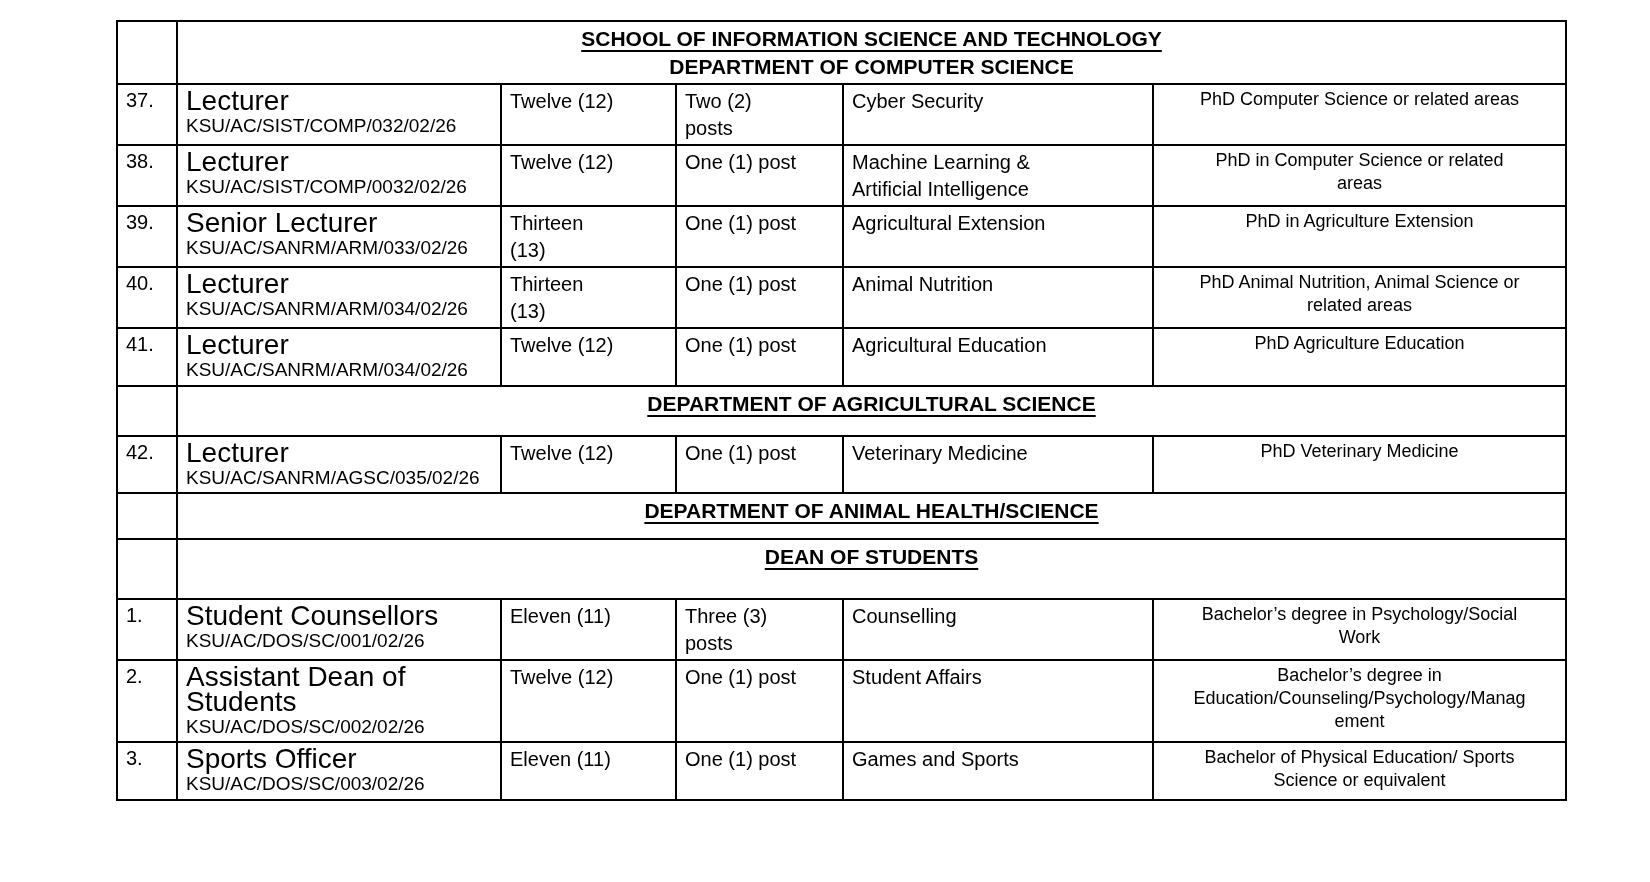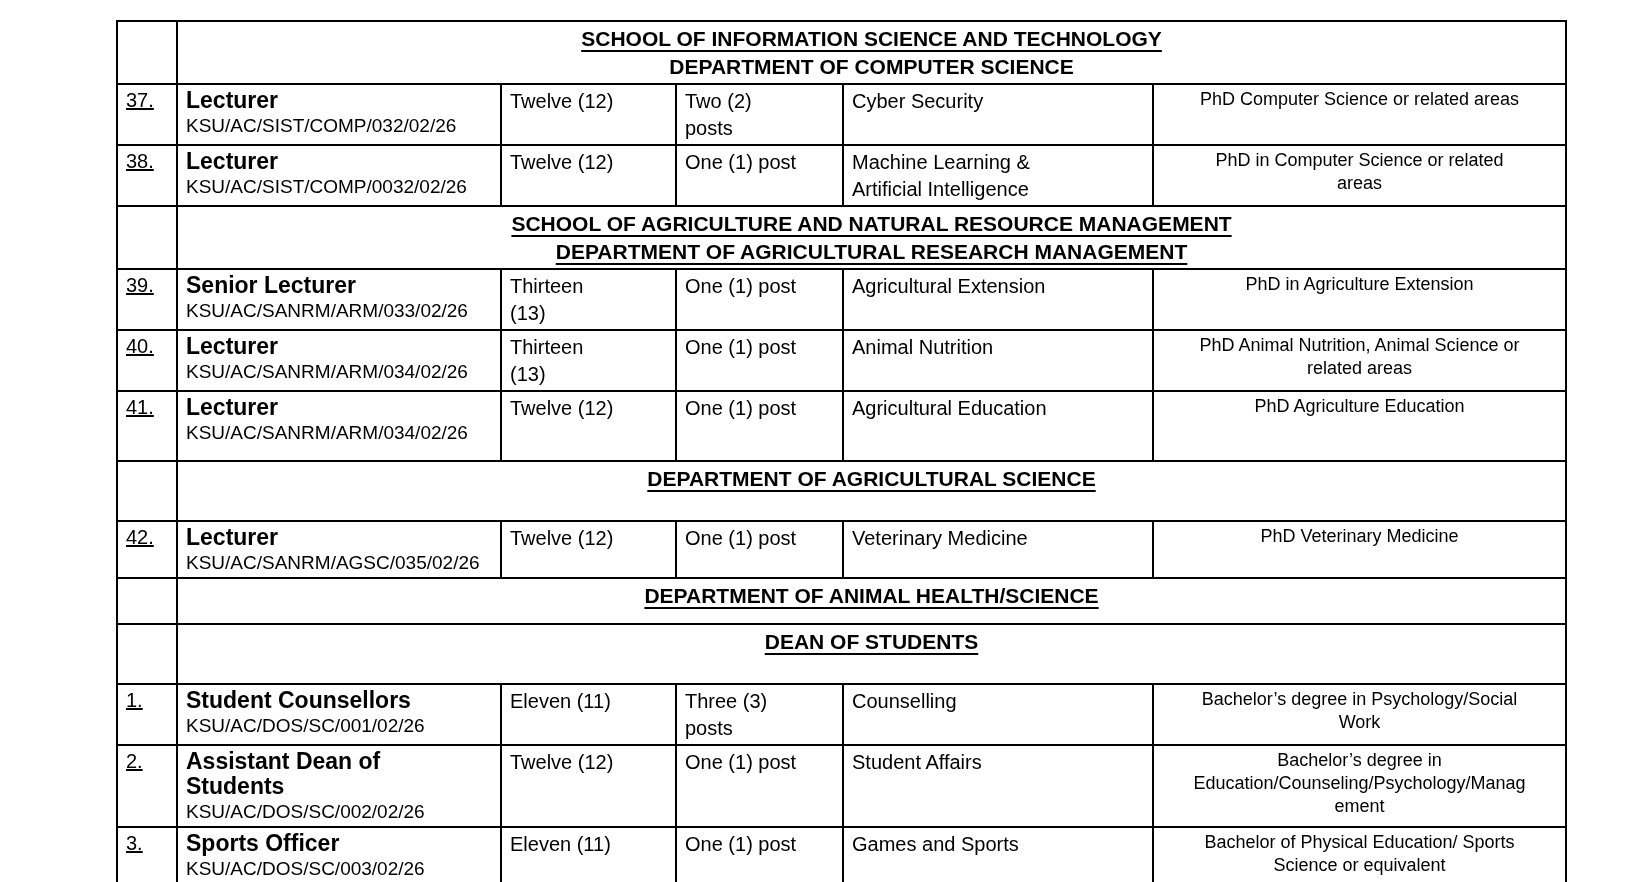--- a/index.html
+++ b/index.html
@@ -25,26 +25,25 @@
   table.vac td {
     border:2px solid #000000;
     vertical-align:top;
     padding:3px 8px 2px 8px;
     overflow:hidden;
   }
   td.num {
     font-size:20px;
     line-height:25px;
     padding-left:11px;
-    text-decoration:underline;
   }
   td.pos .title {
     display:block;
-    font-weight:bold;
-    font-size:23px;
+    font-weight:normal;
+    font-size:28px;
     line-height:25px;
     white-space:pre-line;
   }
   td.pos .code {
     display:block;
     font-size:19px;
     line-height:25px;
     white-space:pre-line;
   }
   td.grade, td.posts, td.area {
@@ -115,27 +114,20 @@
         <span class="code">KSU/AC/SIST/COMP/0032/02/26</span>
       </td>
       <td class="grade">Twelve (12)</td>
       <td class="posts">One (1) post</td>
       <td class="area">Machine Learning &amp;
 Artificial Intelligence</td>
       <td class="qual">PhD in Computer Science or related
 areas</td>
     </tr>
 
-    <tr style="height:60px">
-      <td class="num"></td>
-      <td class="sechead" colspan="5">
-        <span class="hl u">SCHOOL OF AGRICULTURE AND NATURAL RESOURCE MANAGEMENT</span>
-        <span class="hl u">DEPARTMENT OF AGRICULTURAL RESEARCH MANAGEMENT</span>
-      </td>
-    </tr>
     <tr style="height:57px">
       <td class="num">39.</td>
       <td class="pos">
         <span class="title">Senior Lecturer</span>
         <span class="code">KSU/AC/SANRM/ARM/033/02/26</span>
       </td>
       <td class="grade">Thirteen
 (13)</td>
       <td class="posts">One (1) post</td>
       <td class="area">Agricultural Extension</td>
@@ -147,33 +139,33 @@
         <span class="title">Lecturer</span>
         <span class="code">KSU/AC/SANRM/ARM/034/02/26</span>
       </td>
       <td class="grade">Thirteen
 (13)</td>
       <td class="posts">One (1) post</td>
       <td class="area">Animal Nutrition</td>
       <td class="qual">PhD Animal Nutrition, Animal Science or
 related areas</td>
     </tr>
-    <tr style="height:70px">
+    <tr style="height:58px">
       <td class="num">41.</td>
       <td class="pos">
         <span class="title">Lecturer</span>
         <span class="code">KSU/AC/SANRM/ARM/034/02/26</span>
       </td>
       <td class="grade">Twelve (12)</td>
       <td class="posts">One (1) post</td>
       <td class="area">Agricultural Education</td>
       <td class="qual">PhD Agriculture Education</td>
     </tr>
 
-    <tr style="height:60px">
+    <tr style="height:50px">
       <td class="num"></td>
       <td class="sechead" colspan="5">
         <span class="hl u">DEPARTMENT OF AGRICULTURAL SCIENCE</span>
       </td>
     </tr>
     <tr style="height:53px">
       <td class="num">42.</td>
       <td class="pos">
         <span class="title">Lecturer</span>
         <span class="code">KSU/AC/SANRM/AGSC/035/02/26</span>

